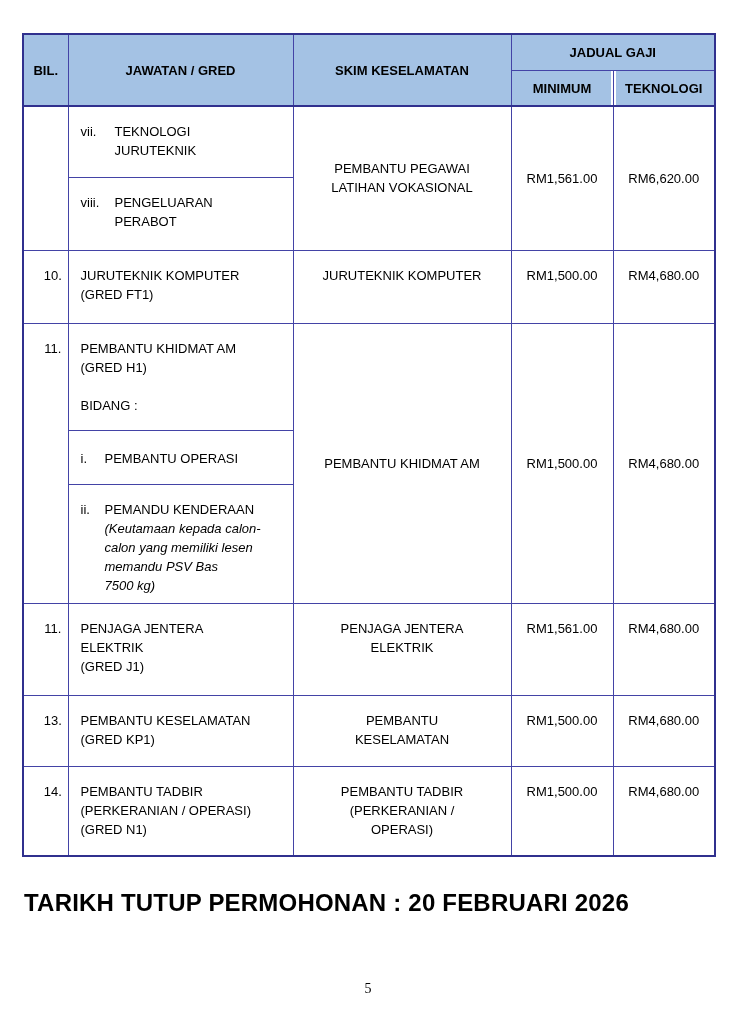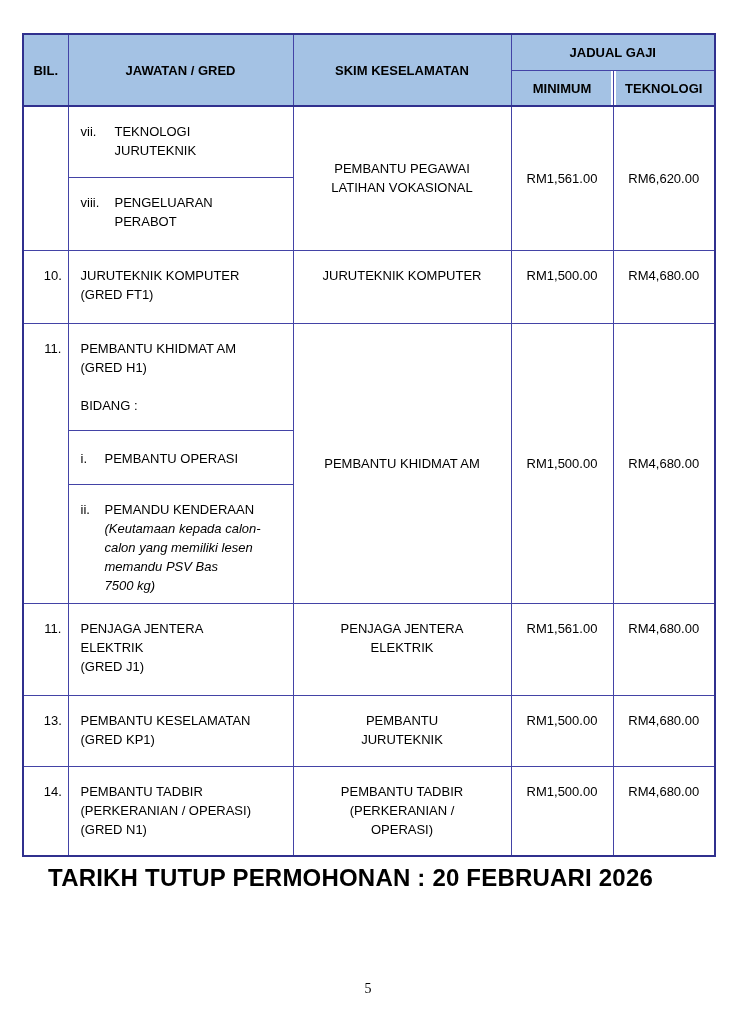--- a/index.html
+++ b/index.html
@@ -52,23 +52,23 @@
 
   .hang { display: flex; }
   .hang .marker { flex: 0 0 34px; }
   .hang.narrow .marker { flex: 0 0 24px; }
   .hang .htext { flex: 1 1 auto; }
   .note { font-style: italic; white-space: pre-line; }
 
   .closing {
     position: absolute;
     left: 0;
-    top: 864px;
+    top: 889px;
     width: 653px;
-    text-align: right;
+    text-align: center;
     font-weight: bold;
     font-size: 24px;
     letter-spacing: 0.2px;
   }
   .pagenum {
     position: absolute;
     left: 0;
     top: 981px;
     width: 736px;
     text-align: center;
@@ -195,21 +195,21 @@
       </tr>
 
       <tr>
         <td class="bil" style="height:71px">13.</td>
         <td class="jaw">
           <div class="lines">PEMBANTU KESELAMATAN
 (GRED KP1)</div>
         </td>
         <td class="skim">
           <div class="lines">PEMBANTU
-JURUTEKNIK</div>
+KESELAMATAN</div>
         </td>
         <td class="money">RM1,500.00</td>
         <td class="money">RM4,680.00</td>
       </tr>
 
       <tr>
         <td class="bil" style="height:90px">14.</td>
         <td class="jaw">
           <div class="lines">PEMBANTU TADBIR
 (PERKERANIAN / OPERASI)

